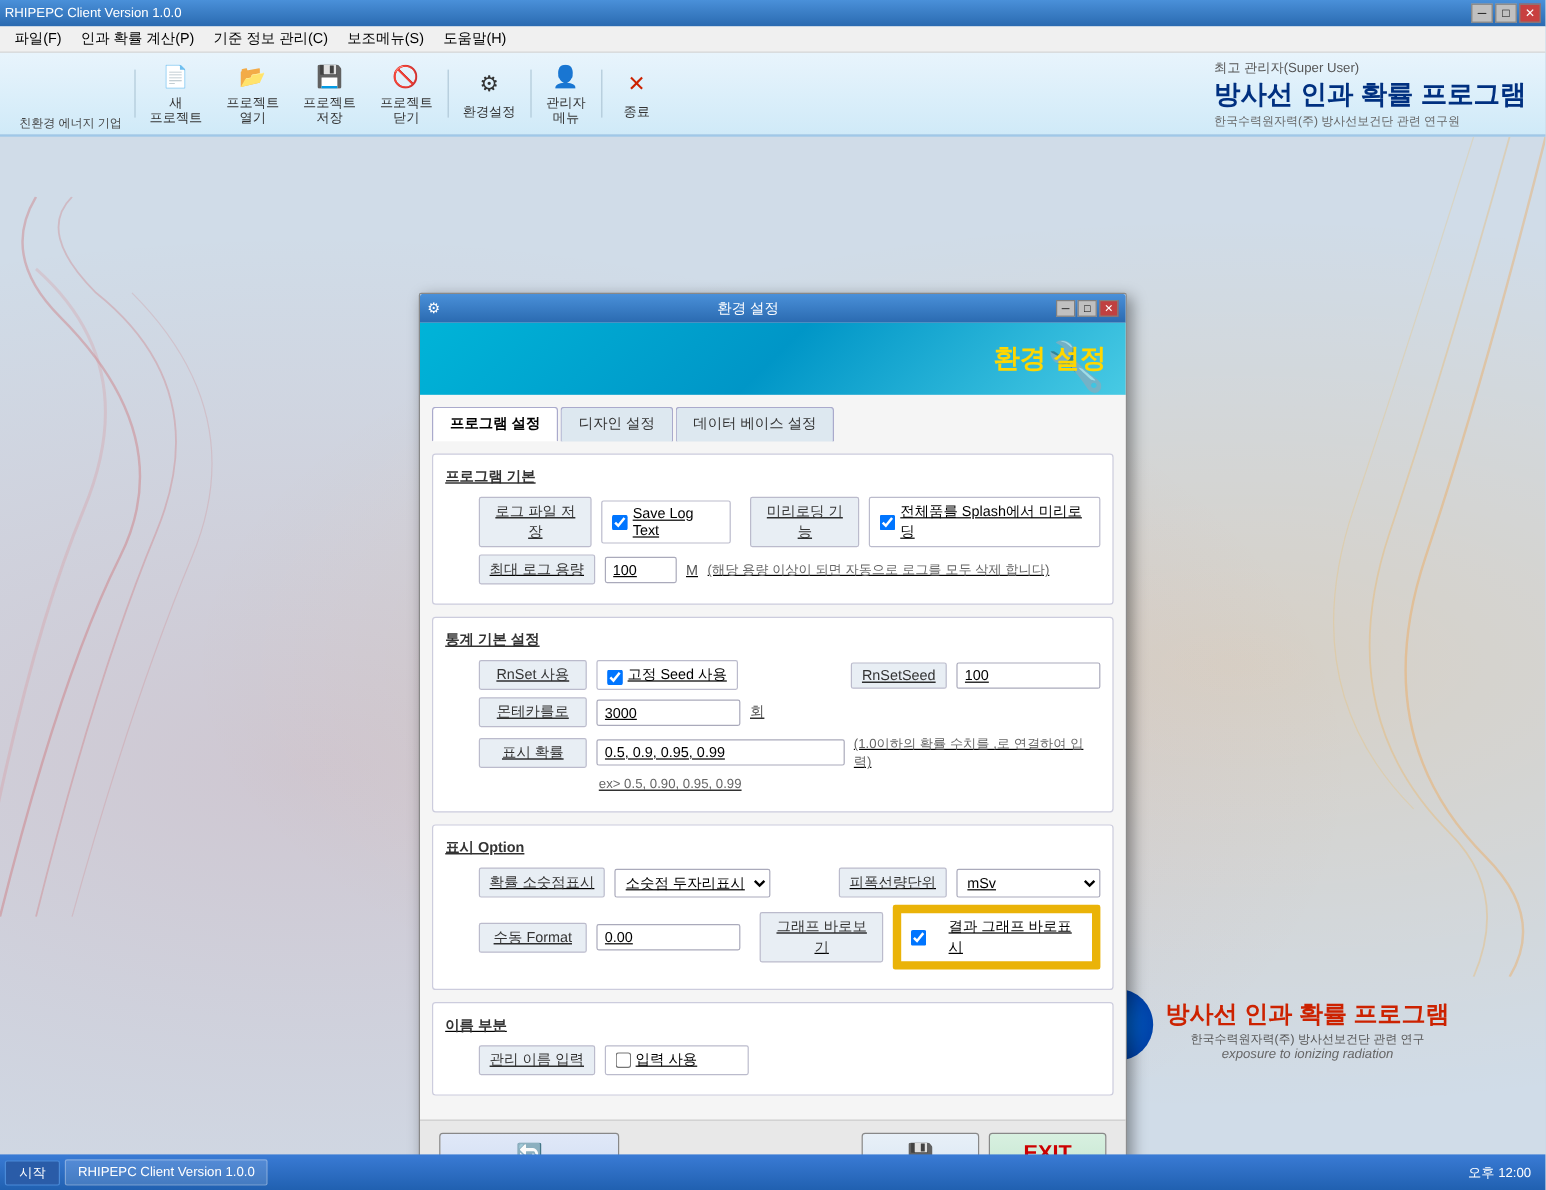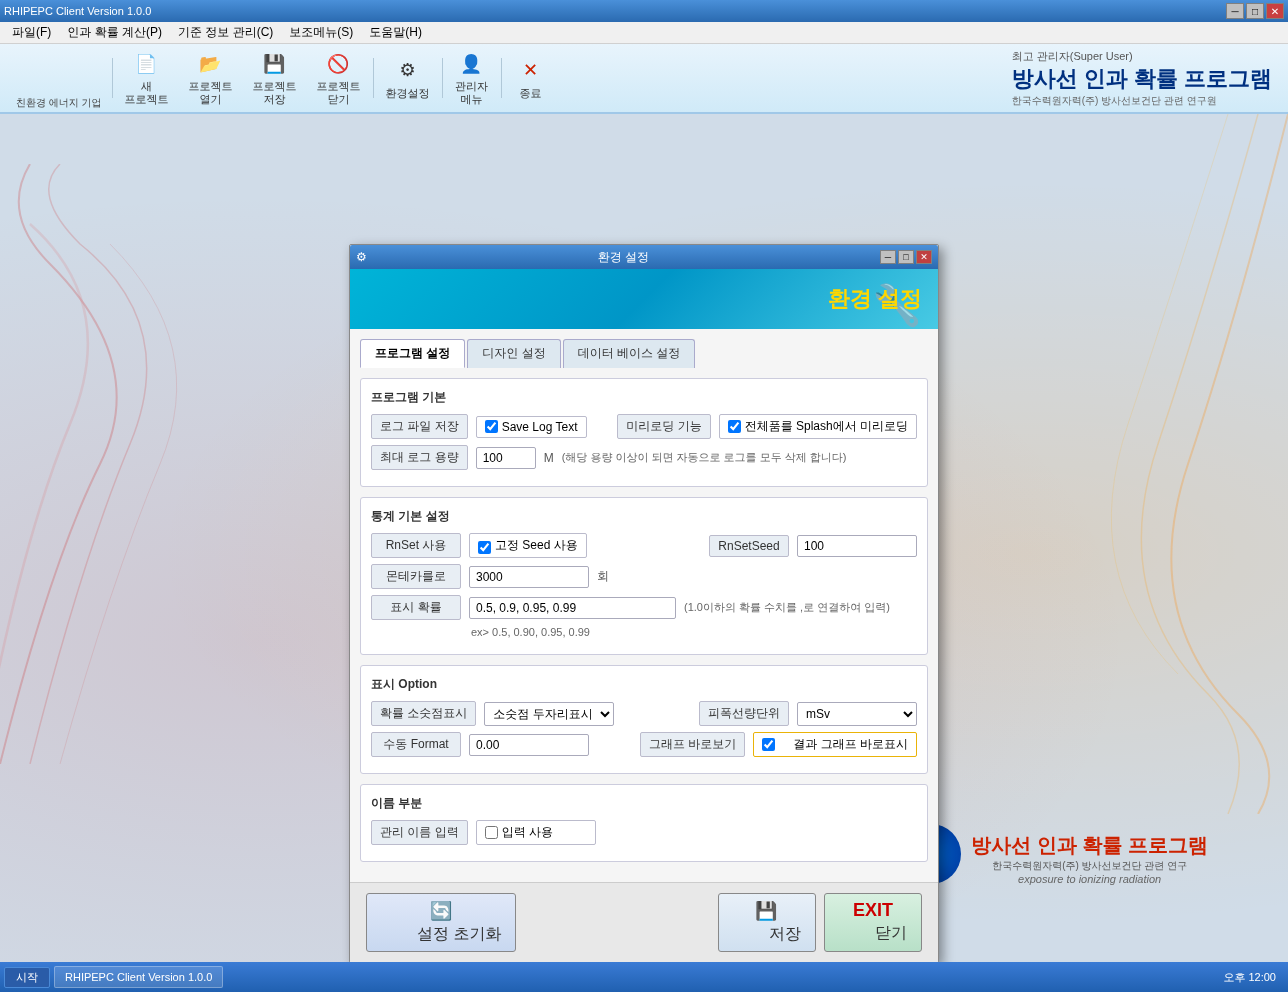--- a/index.html
+++ b/index.html
@@ -312,34 +312,36 @@
       font-weight: bold;
     }
 
     
     .section {
       background: white;
       border: 1px solid #ccd;
       border-radius: 3px;
       padding: 10px;
       margin-bottom: 10px;
+      text-decoration: underline;
     }
     .section-title {
       font-size: 12px;
       font-weight: bold;
       color: #333;
       margin-bottom: 8px;
     }
 
     
     .form-row {
       display: flex;
       align-items: center;
       gap: 8px;
       margin-bottom: 6px;
+      margin-left: 28px;
     }
     .form-label {
       background: #e8eef4;
       border: 1px solid #bbc;
       padding: 3px 8px;
       font-size: 12px;
       color: #333;
       min-width: 90px;
       text-align: center;
       border-radius: 2px;
@@ -661,21 +663,21 @@
               <option>mGy</option>
               <option>Gy</option>
             </select>
           </div>
 
           <div class="form-row">
             <span class="form-label">수동 Format</span>
             <input type="text" class="form-input form-input-medium" value="0.00" style="">
             <span style="flex:1"></span>
             <span class="form-label">그래프 바로보기</span>
-            <label class="form-checkbox" style="border:1px solid #eab308;padding:3px 8px;background:white;border-radius:2px;gap:18px;display:flex;align-items:center;">
+            <label class="form-checkbox" style="border:7px solid #eab308;padding:3px 8px;background:white;border-radius:2px;gap:18px;display:flex;align-items:center;">
               <input type="checkbox" checked="" class="checkbox-input" style="">
               <span>결과 그래프 바로표시</span>
             </label>
           </div>
         </div>
 
         <div class="section">
           <div class="section-title">이름 부분</div>
 
           <div class="form-row">

